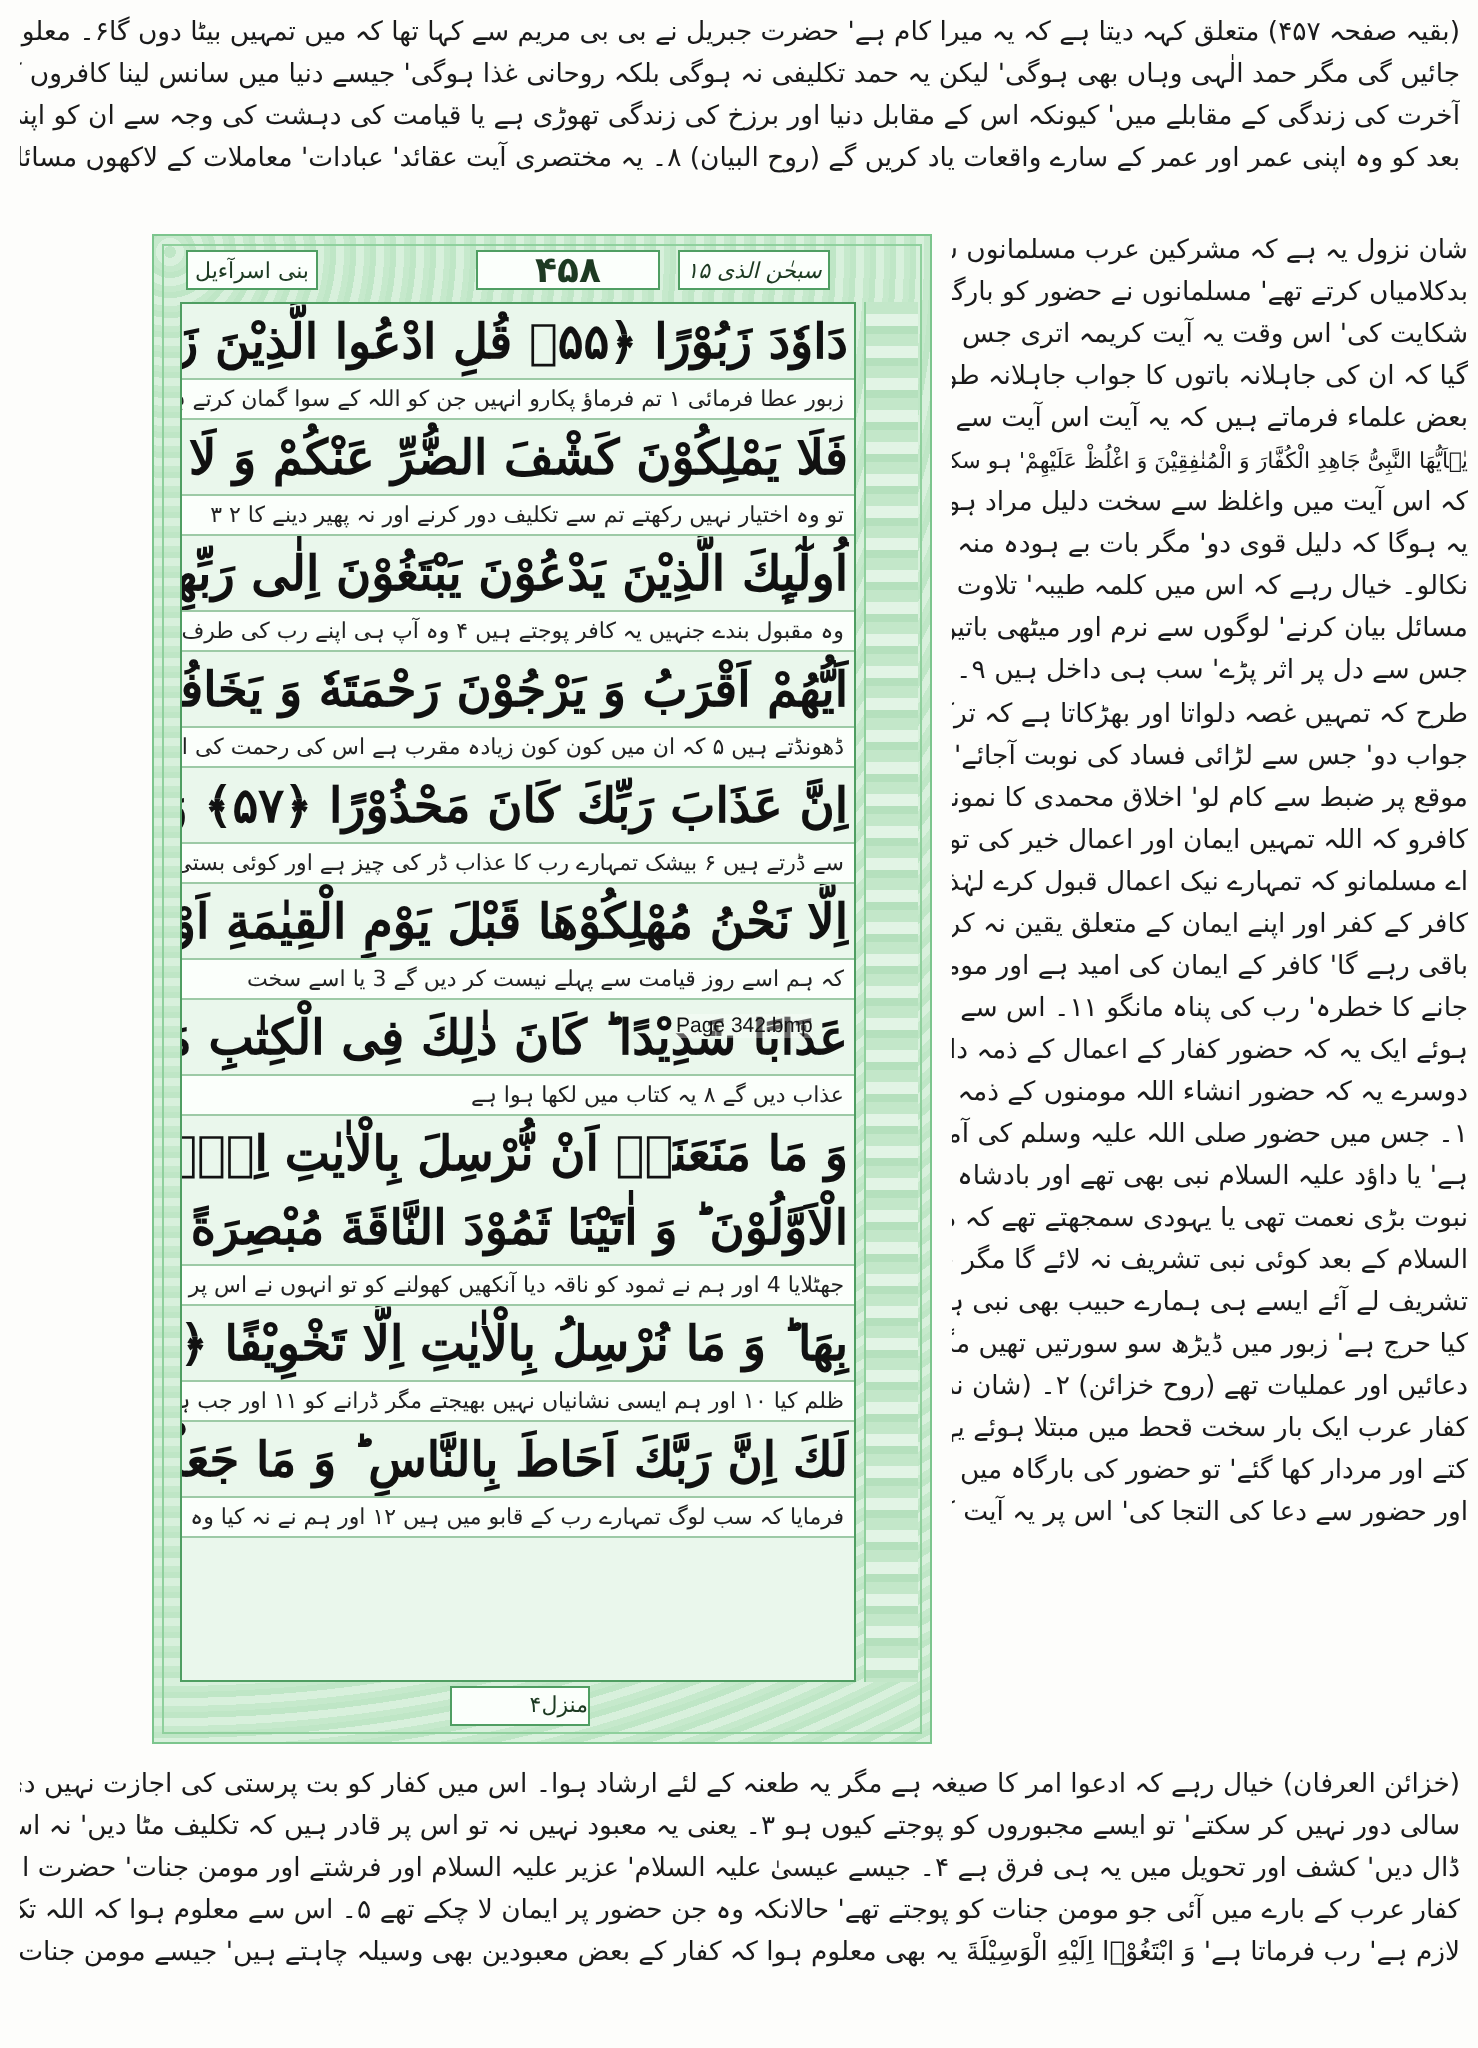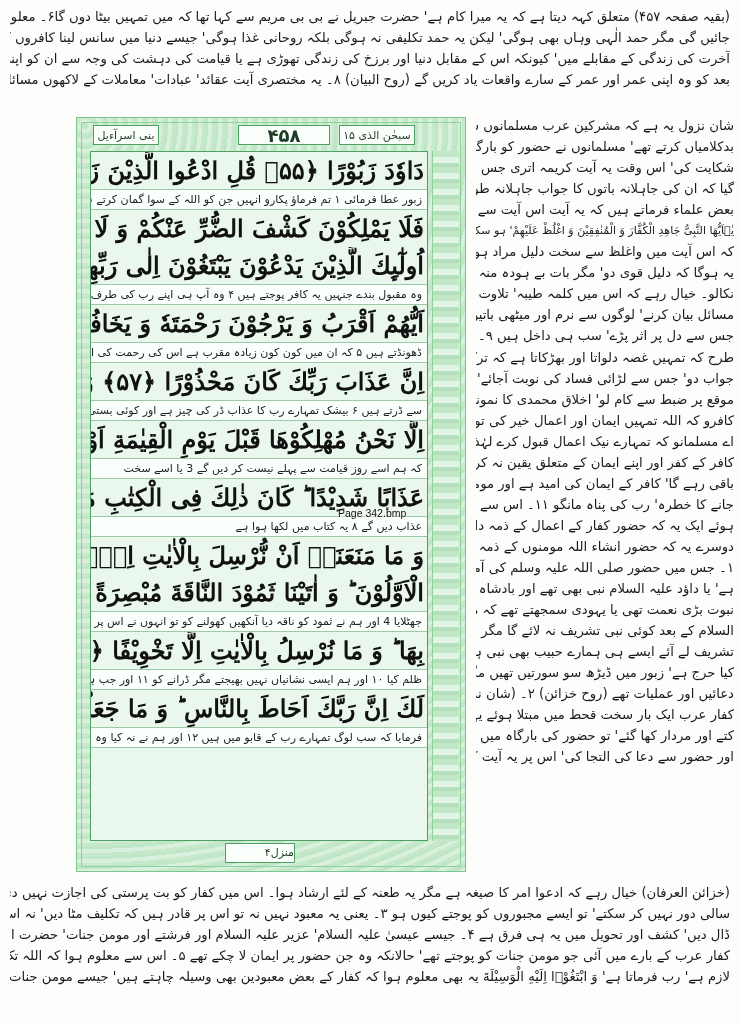--- a/index.html
+++ b/index.html
@@ -14,21 +14,21 @@
   .frame{position:absolute;left:76px;top:117px;width:390px;height:755px;
          background:
            repeating-radial-gradient(circle at 8px 8px,#bfe6c6 0 3px,#d8f0dc 3px 7px,#c6e9cc 7px 10px);
          border:1px solid #7cc58d;box-sizing:border-box;}
   .frame-inner-border{position:absolute;left:4px;top:4px;right:4px;bottom:4px;border:1px solid #8fd09d;}
   .header-row{position:absolute;left:14px;right:14px;top:6px;height:22px;}
   .hdr-box{position:absolute;top:1px;height:20px;background:#fbfffb;border:1px solid #4f9e62;
            font-size:11px;line-height:20px;text-align:center;color:#1d3a22;box-sizing:border-box;}
   .hdr-left{left:2px;width:66px;}
   .hdr-center{left:147px;width:92px;font-size:18px;font-weight:bold;line-height:19px;letter-spacing:1px;}
-  .hdr-right{left:248px;width:76px;}
+  .hdr-right{left:248px;width:76px;font-style:italic;}
   .text-panel{position:absolute;left:13px;top:33px;width:338px;height:690px;
               background:#eaf7ec;border:1px solid #4f9e62;box-sizing:border-box;overflow:hidden;}
   .verse{height:37px;line-height:37px;font-family:"DejaVu Serif",serif;font-size:24px;font-weight:bold;
          white-space:nowrap;overflow:hidden;text-align:justify;text-align-last:justify;padding:0 3px;color:#111;}
   .trans{height:19px;line-height:19px;font-size:11px;background:#fbfffb;border-top:1px solid #9dcaa6;
          border-bottom:1px solid #9dcaa6;white-space:nowrap;overflow:hidden;padding:0 5px;color:#222;}
   .side-orn{position:absolute;top:33px;right:6px;width:26px;height:690px;
             background:repeating-linear-gradient(180deg,#c3e7c9 0 6px,#e2f4e5 6px 12px,#b5e0bd 12px 16px);
             border-left:1px solid #8fd09d;}
   .manzil{position:absolute;left:148px;bottom:8px;width:68px;height:18px;background:#fbfffb;
@@ -56,20 +56,21 @@
   <div class="header-row">
     <div class="hdr-box hdr-left rtl">بنی اسرآءیل ۱۷</div>
     <div class="hdr-box hdr-center">۴۵۸</div>
     <div class="hdr-box hdr-right rtl">سبحٰن الذی ۱۵</div>
   </div>
 
   <div class="text-panel rtl">
     <div class="verse">دَاوٗدَ زَبُوْرًا ﴿۵۵﴾ قُلِ ادْعُوا الَّذِیْنَ زَعَمْتُمْ مِّنْ دُوْنِهٖ</div>
     <div class="trans">زبور عطا فرمائی ۱ تم فرماؤ پکارو انہیں جن کو اللہ کے سوا گمان کرتے ہو</div>
     <div class="verse">فَلَا یَمْلِكُوْنَ كَشْفَ الضُّرِّ عَنْكُمْ وَ لَا تَحْوِیْلًا ﴿۵۶﴾</div>
+    <div class="trans">تو وہ اختیار نہیں رکھتے تم سے تکلیف دور کرنے اور نہ پھیر دینے کا ۲ ۳</div>
     <div class="verse">اُولٰٓىِٕكَ الَّذِیْنَ یَدْعُوْنَ یَبْتَغُوْنَ اِلٰى رَبِّهِمُ الْوَسِیْلَةَ</div>
     <div class="trans">وہ مقبول بندے جنہیں یہ کافر پوجتے ہیں ۴ وہ آپ ہی اپنے رب کی طرف وسیلہ</div>
     <div class="verse">اَیُّهُمْ اَقْرَبُ وَ یَرْجُوْنَ رَحْمَتَهٗ وَ یَخَافُوْنَ عَذَابَهٗ</div>
     <div class="trans">ڈھونڈتے ہیں ۵ کہ ان میں کون کون زیادہ مقرب ہے اس کی رحمت کی امید رکھتے اور اس کے عذاب</div>
     <div class="verse">اِنَّ عَذَابَ رَبِّكَ كَانَ مَحْذُوْرًا ﴿۵۷﴾ وَ اِنْ مِّنْ قَرْیَةٍ</div>
     <div class="trans">سے ڈرتے ہیں ۶ بیشک تمہارے رب کا عذاب ڈر کی چیز ہے اور کوئی بستی نہیں مگر یہ</div>
     <div class="verse">اِلَّا نَحْنُ مُهْلِكُوْهَا قَبْلَ یَوْمِ الْقِیٰمَةِ اَوْ مُعَذِّبُوْهَا</div>
     <div class="trans">کہ ہم اسے روز قیامت سے پہلے نیست کر دیں گے 3 یا اسے سخت</div>
     <div class="verse">عَذَابًا شَدِیْدًا ؕ كَانَ ذٰلِكَ فِی الْكِتٰبِ مَسْطُوْرًا ﴿۵۸﴾</div>
     <div class="trans">عذاب دیں گے ۸ یہ کتاب میں لکھا ہوا ہے</div>

